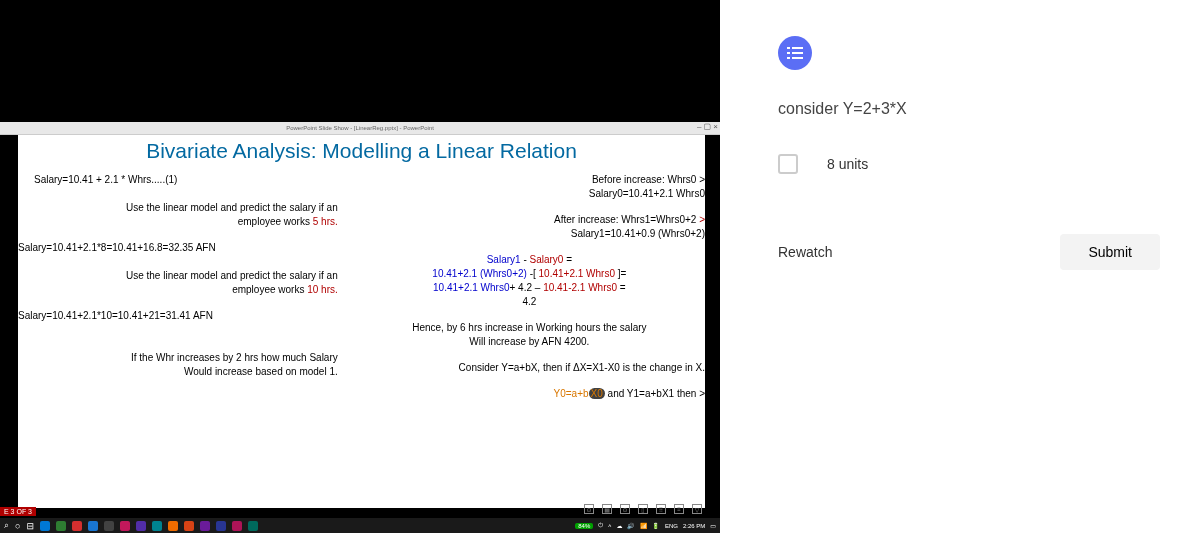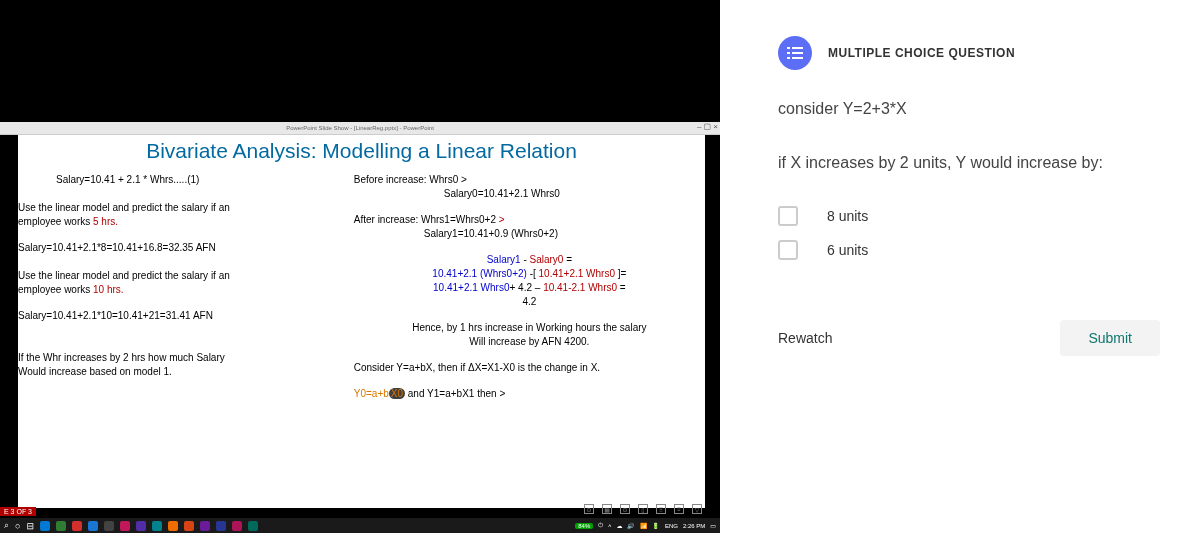--- a/index.html
+++ b/index.html
@@ -9,21 +9,21 @@
     .ppt-titlebar { position: absolute; top: 122px; left: 0; right: 0; height: 13px; background: #e8e8e8; font-size: 6px; color: #666; display: flex; align-items: center; justify-content: center; border-bottom: 1px solid #ccc; }
     .ppt-close { position: absolute; right: 2px; top: 0; font-size: 8px; color: #555; }
     
     .slide-content { position: absolute; top: 135px; left: 18px; right: 15px; bottom: 25px; background: #fff; }
     .slide-title { font-size: 21px; color: #0369a1; text-align: center; padding: 4px 0 10px 0; }
     
     .slide-body { display: flex; font-size: 10px; color: #000; line-height: 1.4; }
     .col-left { width: 48%; padding-right: 10px; }
     .col-right { width: 52%; padding-left: 6px; }
     
-    .txt { margin-bottom: 12px; }
+    .txt { margin-bottom: 12px; text-align: right; }
     .eq { margin-bottom: 14px; }
     .red { color: #b00000; }
     .blue { color: #0000cc; }
     .orange { color: #d97700; }
     .green-bg { background: #404040; border-radius: 8px; padding: 0 2px; }
     .ctr { text-align: center; }
     
     .slide-marker { position: absolute; left: 0; bottom: 17px; background: #b00000; color: #fff; font-size: 7px; padding: 1px 4px; }
     
     .taskbar { position: absolute; bottom: 0; left: 0; right: 0; height: 15px; background: #1a1a1a; display: flex; align-items: center; padding: 0 4px; gap: 6px; }
@@ -40,41 +40,41 @@
     .q-stem1 { font-size: 16px; color: #444; margin-bottom: 36px; }
     .q-stem2 { font-size: 16px; color: #444; margin-bottom: 34px; }
     
     .choices { display: flex; flex-direction: column; gap: 14px; margin-bottom: 60px; }
     .choice { display: flex; align-items: center; gap: 29px; }
     .checkbox { width: 20px; height: 20px; border: 2px solid #ccc; border-radius: 3px; }
     .choice-label { font-size: 14px; color: #333; }
     
     .actions { display: flex; justify-content: space-between; align-items: center; margin-top: 20px; }
     .rewatch { font-size: 14px; color: #333; background: none; border: none; cursor: pointer; }
-    .submit { font-size: 14px; color: #0f766e; background: #f3f3f3; border: none; padding: 10px 28px; border-radius: 4px; }
+    .submit { font-size: 14px; color: #000000; background: #f3f3f3; border: none; padding: 10px 28px; border-radius: 4px; }
     
     .pp-icons { position: absolute; right: 18px; bottom: 19px; display: flex; gap: 8px; }
     .pp-i { width: 10px; height: 10px; border: 1px solid #888; font-size: 6px; color: #888; display:flex; align-items:center; justify-content:center; }
   </style>
 </head>
 <body>
 
 <div class="left-panel">
 
   <div class="ppt-titlebar">
     <span>PowerPoint Slide Show - [LinearReg.pptx] - PowerPoint</span>
     <span class="ppt-close">– ▢ ×</span>
   </div>
 
   <div class="slide-content">
     <div class="slide-title">Bivariate Analysis: Modelling a Linear Relation</div>
 
     <div class="slide-body">
       <div class="col-left">
-        <div class="eq" style="padding-left:38px">Salary=10.41 + 2.1 * Whrs.....(1)</div>
+        <div class="eq" style="padding-left:16px">Salary=10.41 + 2.1 * Whrs.....(1)</div>
         <div class="txt">
           <span>Use the linear model and predict the salary if an</span><br>
           <span>employee works </span><span class="red">5 hrs.</span>
         </div>
         <div class="eq">Salary=10.41+2.1*8=10.41+16.8=32.35 AFN</div>
         <div class="txt">
           <span>Use the linear model and predict the salary if an</span><br>
           <span>employee works </span><span class="red">10 hrs.</span>
         </div>
         <div class="eq">Salary=10.41+2.1*10=10.41+21=31.41 AFN</div>
@@ -93,21 +93,21 @@
           <span>After increase: Whrs1=Whrs0+2 </span><span class="red">&gt;</span><br>
           <span style="padding-left:70px">Salary1=10.41+0.9 (Whrs0+2)</span>
         </div>
         <div class="txt ctr">
           <span class="blue">Salary1</span><span> - </span><span class="red">Salary0</span><span> =</span><br>
           <span class="blue">10.41+2.1 (Whrs0+2)</span><span> -[ </span><span class="red">10.41+2.1 Whrs0</span><span> ]=</span><br>
           <span class="blue">10.41+2.1 Whrs0</span><span>+ 4.2 – </span><span class="red">10.41-2.1 Whrs0</span><span> =</span><br>
           <span>4.2</span>
         </div>
         <div class="txt ctr">
-          <span>Hence, by 1 hrs increase in Working hours the salary</span><br>
+          <span>Hence, by 6 hrs increase in Working hours the salary</span><br>
           <span>Will increase by AFN 4200.</span>
         </div>
         <div class="txt">Consider Y=a+bX, then if ΔX=X1-X0 is the change in X.</div>
         <div class="txt">
           <span class="orange">Y0=a+b</span><span class="orange green-bg">X0</span><span> and </span><span>Y1=a+bX1 then &gt;</span>
         </div>
       </div>
     </div>
   </div>
 
@@ -161,34 +161,28 @@
     <div class="q-icon">
       <svg width="16" height="14" viewBox="0 0 16 14" fill="white">
           <rect x="0" y="1" width="3" height="2"></rect>
           <rect x="5" y="1" width="11" height="2"></rect>
           <rect x="0" y="6" width="3" height="2"></rect>
           <rect x="5" y="6" width="11" height="2"></rect>
           <rect x="0" y="11" width="3" height="2"></rect>
           <rect x="5" y="11" width="11" height="2"></rect>
         </svg>
     </div>
-    <div class="q-type">MULTIPLE CHOICE QUESTION</div>
   </div>
 
   <div class="q-stem1">consider Y=2+3*X</div>
-  <div class="q-stem2">if X increases by 2 units, Y would increase by:</div>
 
   <div class="choices">
     <div class="choice">
       <div class="checkbox"></div>
       <span class="choice-label">8 units</span>
-    </div>
-    <div class="choice">
-      <div class="checkbox"></div>
-      <span class="choice-label">6 units</span>
     </div>
   </div>
 
   <div class="actions">
     <button class="rewatch">Rewatch</button>
     <button class="submit">Submit</button>
   </div>
 </div>
 
 </body></html>

